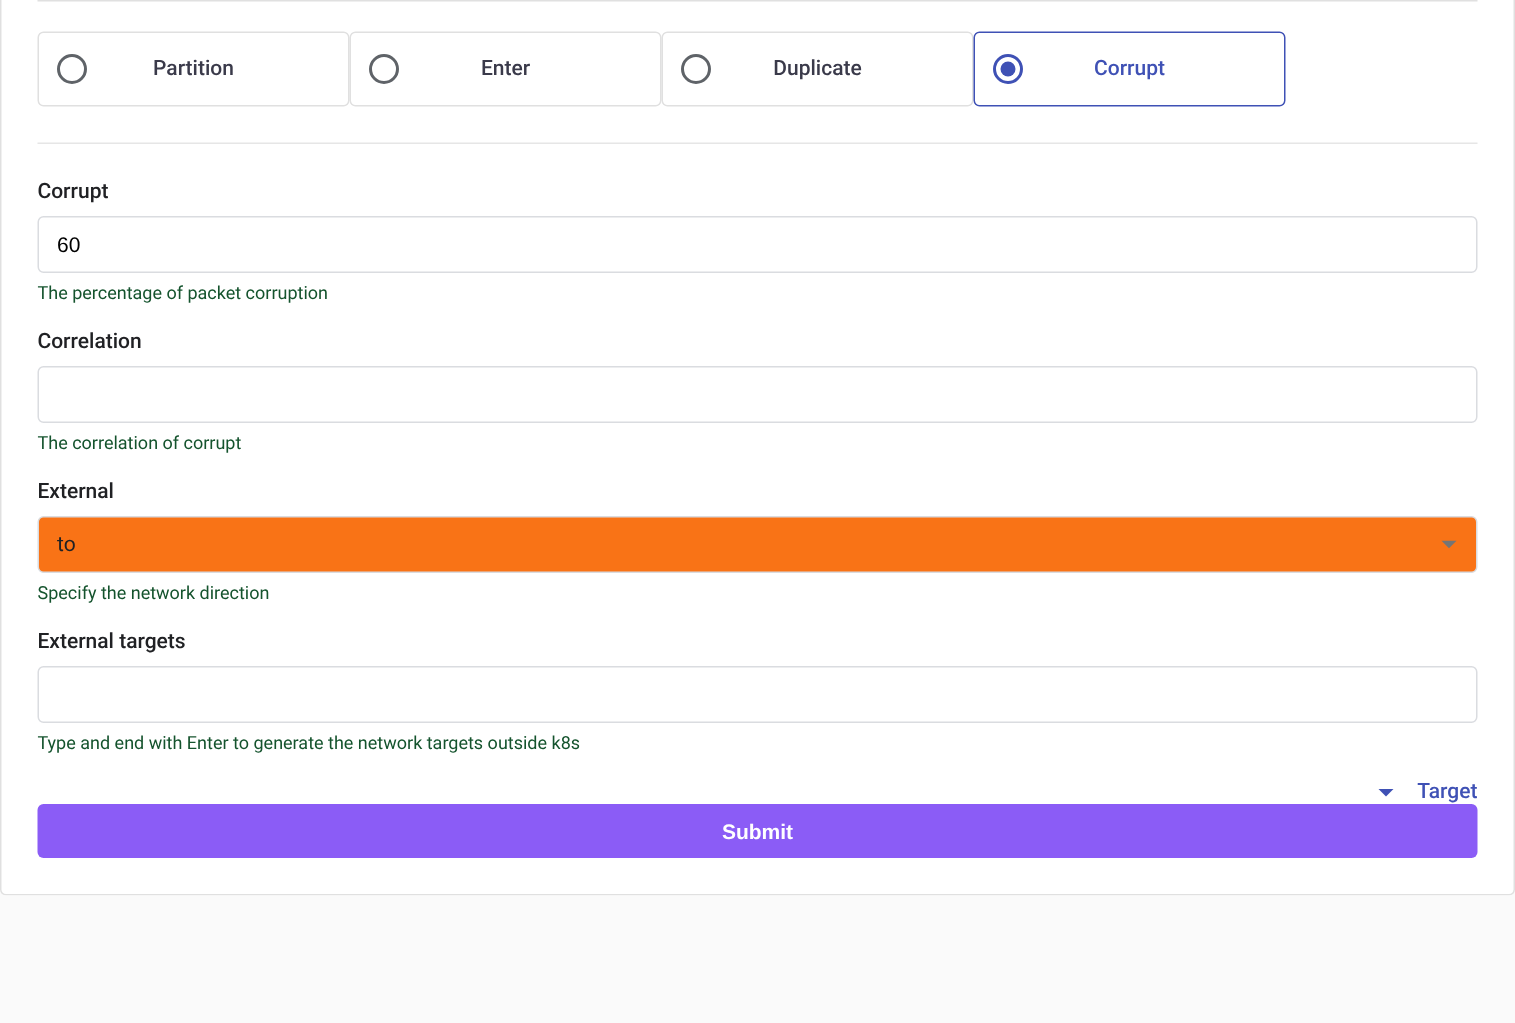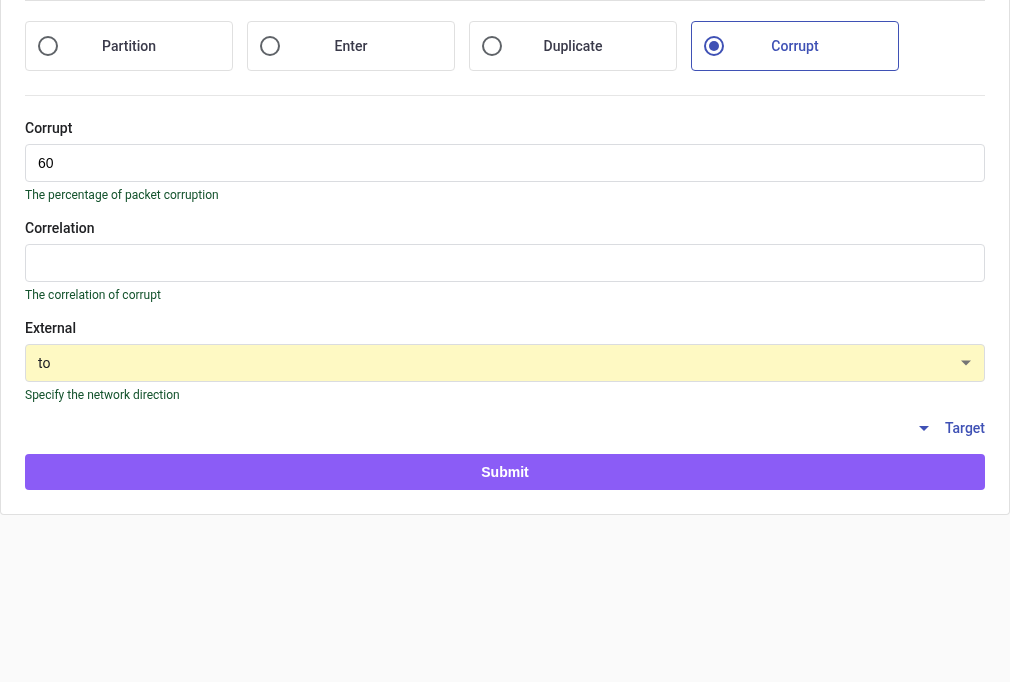--- a/index.html
+++ b/index.html
@@ -25,21 +25,20 @@
     margin: 0 0 20px 0;
   }
   .hr-bottom {
     border: none;
     border-top: 1px solid #e6e6e6;
     margin: 24px 0 24px 0;
   }
   .radio-grid {
     display: flex;
     flex-wrap: wrap;
-    gap: 14px;
     margin-top: 20px;
   }
   .radio-card {
     width: 208px;
     height: 50px;
     border: 1px solid #e0e0e0;
     border-radius: 4px;
     display: flex;
     align-items: center;
     padding: 0 12px;
@@ -104,21 +103,21 @@
   }
   .select-input {
     width: 100%;
     height: 38px;
     border: 1px solid #dadce0;
     border-radius: 4px;
     padding: 0 36px 0 12px;
     font-size: 14px;
     color: #202124;
     outline: none;
-    background: #fef9c3;
+    background: #f97316;
     display: flex;
     align-items: center;
     cursor: pointer;
   }
   .select-caret {
     position: absolute;
     right: 14px;
     top: 50%;
     transform: translateY(-50%);
     width: 0;
@@ -129,21 +128,20 @@
   }
   .helper {
     font-size: 12px;
     color: #14532d;
     margin-top: 6px;
   }
   .target-row {
     display: flex;
     justify-content: flex-end;
     align-items: center;
-    margin-bottom: 18px;
     gap: 16px;
     color: #3f51b5;
     font-size: 14px;
     font-weight: 500;
     cursor: pointer;
   }
   .target-caret {
     width: 0;
     height: 0;
     border-left: 5px solid transparent;
@@ -204,20 +202,25 @@
 
   <div class="field">
     <label class="field-label">External</label>
     <div class="select-wrap">
       <div class="select-input">to</div>
       <span class="select-caret"></span>
     </div>
     <div class="helper">Specify the network direction</div>
   </div>
 
+  <div class="field">
+    <label class="field-label">External targets</label>
+    <input class="text-input" type="text" value="" style="">
+    <div class="helper">Type and end with Enter to generate the network targets outside k8s</div>
+  </div>
 
   <div class="target-row">
     <span class="target-caret"></span>
     <span>Target</span>
   </div>
 
   <button class="submit-btn">Submit</button>
 
 </div>
 

